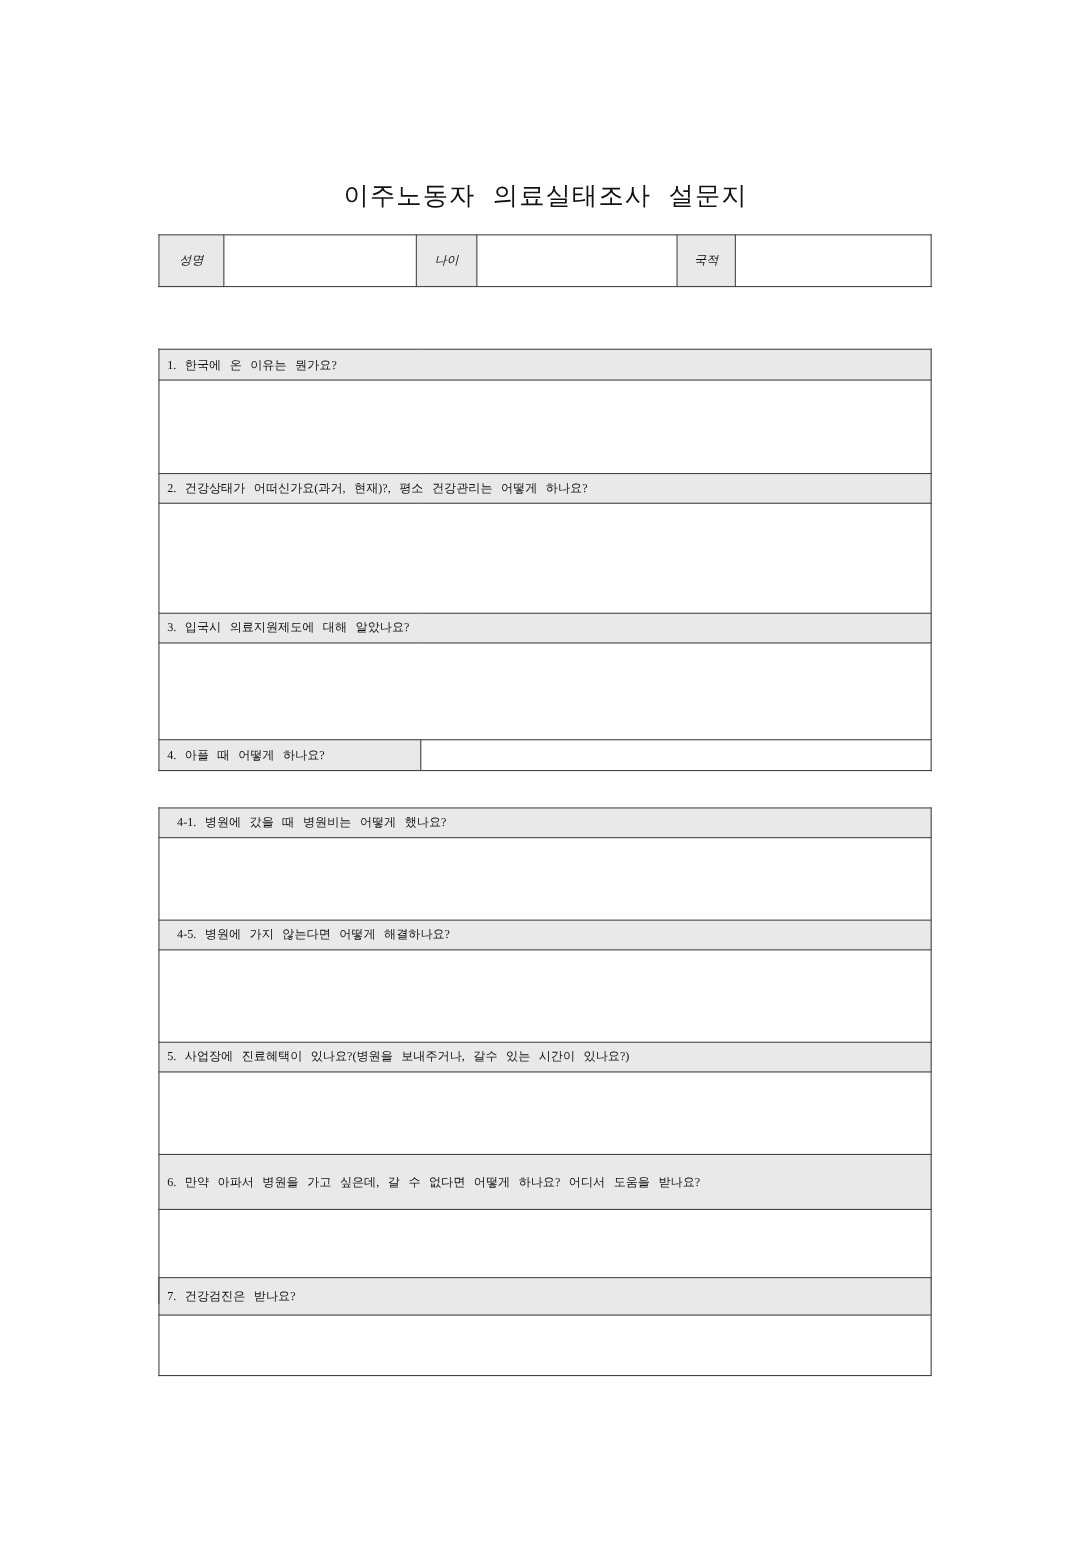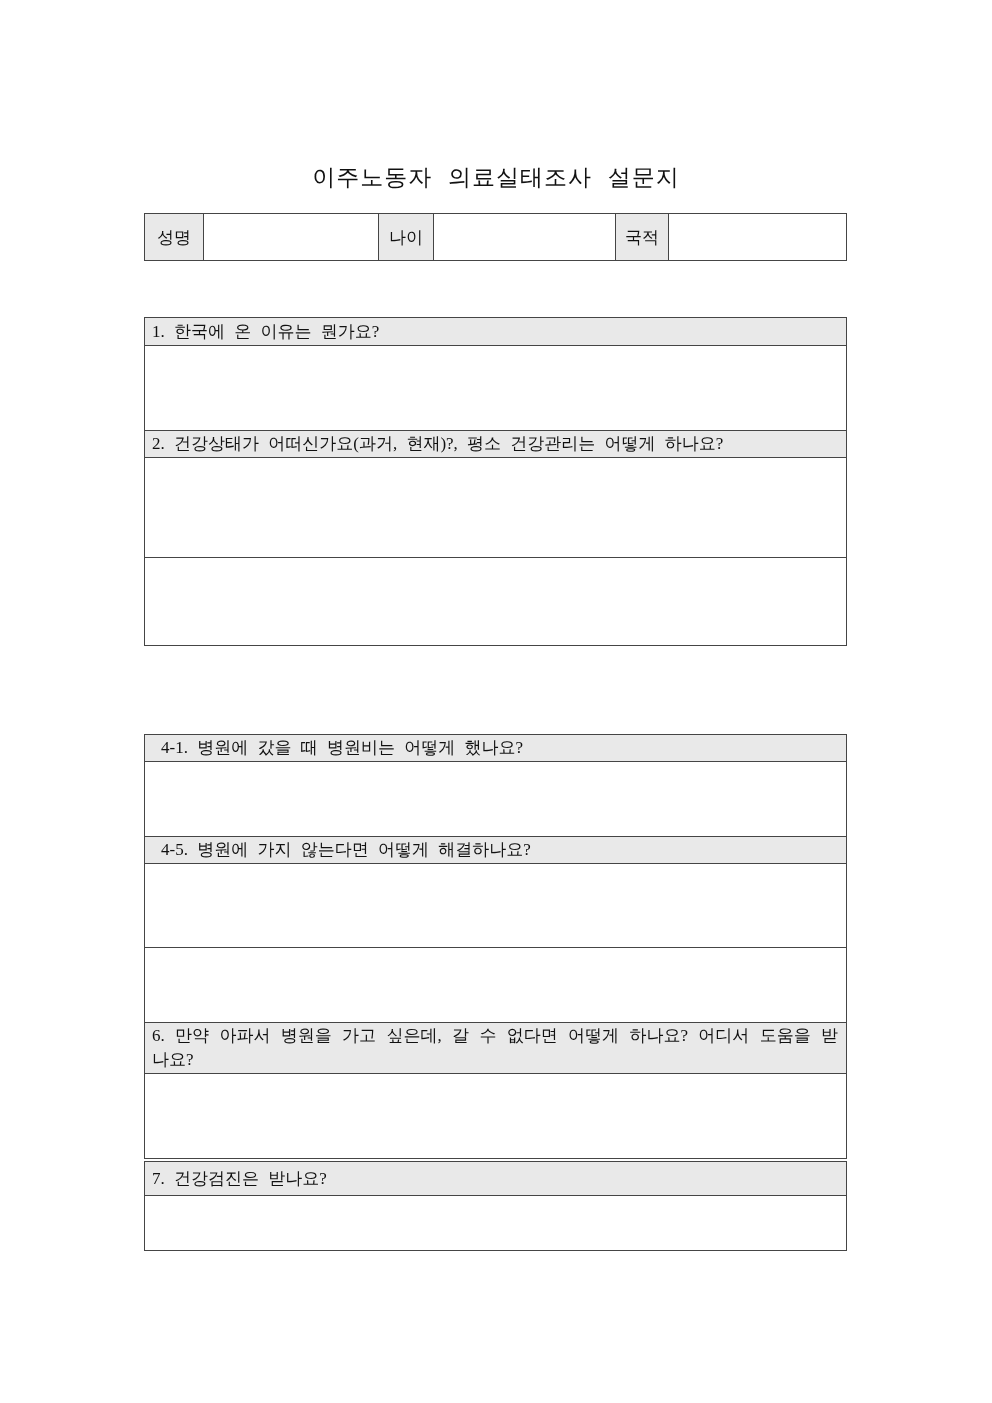--- a/index.html
+++ b/index.html
@@ -39,29 +39,30 @@
   #info-table  { top: 213px; }
   #qblock-1    { top: 317px; }
   #qblock-2    { top: 734px; }
   #qblock-3    { top: 1161px; }
 
   td { border: 1px solid var(--border); padding: 0; vertical-align: middle; }
 
   td.lab {
     background: var(--header-fill);
     text-align: center;
-    font-size: 17px;
+    font-size: 11px;
     line-height: 21px;
     white-space: pre-line;
+    font-style: italic;
   }
   td.val { background: #fff; }
 
   td.qlab {
     background: var(--header-fill);
-    font-size: 17px;
+    font-size: 11px;
     line-height: 24px;
     padding: 1px 8px 1px 7px;
     word-spacing: 5px;
     text-align: justify;
   }
   td.qlab.sub { padding-left: 16px; }
   td.ans { background: #fff; }
 </style>
 </head>
 <body>
@@ -100,42 +101,52 @@
   </tr>
   <tr style="height:85px">
     <td class="ans" colspan="2"></td>
   </tr>
   <tr style="height:27px">
     <td class="qlab" colspan="2">2. 건강상태가 어떠신가요(과거, 현재)?, 평소 건강관리는 어떻게 하나요?</td>
   </tr>
   <tr style="height:100px">
     <td class="ans" colspan="2"></td>
   </tr>
+  <tr style="height:27px">
+    <td class="qlab" colspan="2">3. 입국시 의료지원제도에 대해 알았나요?</td>
+  </tr>
   <tr style="height:88px">
     <td class="ans" colspan="2"></td>
+  </tr>
+  <tr style="height:28px">
+    <td class="qlab">4. 아플 때 어떻게 하나요?</td>
+    <td class="ans"></td>
   </tr>
 </tbody>
   </table>
 
 <table class="sheet" id="qblock-2">
   <colgroup>
       <col style="width:702px">
     </colgroup>
   <tbody>
       <tr style="height:27px">
     <td class="qlab sub">4-1. 병원에 갔을 때 병원비는 어떻게 했나요?</td>
   </tr>
   <tr style="height:75px">
     <td class="ans"></td>
   </tr>
   <tr style="height:27px">
     <td class="qlab sub">4-5. 병원에 가지 않는다면 어떻게 해결하나요?</td>
   </tr>
   <tr style="height:84px">
     <td class="ans"></td>
+  </tr>
+  <tr style="height:27px">
+    <td class="qlab">5. 사업장에 진료혜택이 있나요?(병원을 보내주거나, 갈수 있는 시간이 있나요?)</td>
   </tr>
   <tr style="height:75px">
     <td class="ans"></td>
   </tr>
   <tr style="height:50px">
     <td class="qlab">6. 만약 아파서 병원을 가고 싶은데, 갈 수 없다면 어떻게 하나요? 어디서 도움을 받나요?</td>
   </tr>
   <tr style="height:85px">
     <td class="ans"></td>
   </tr>

